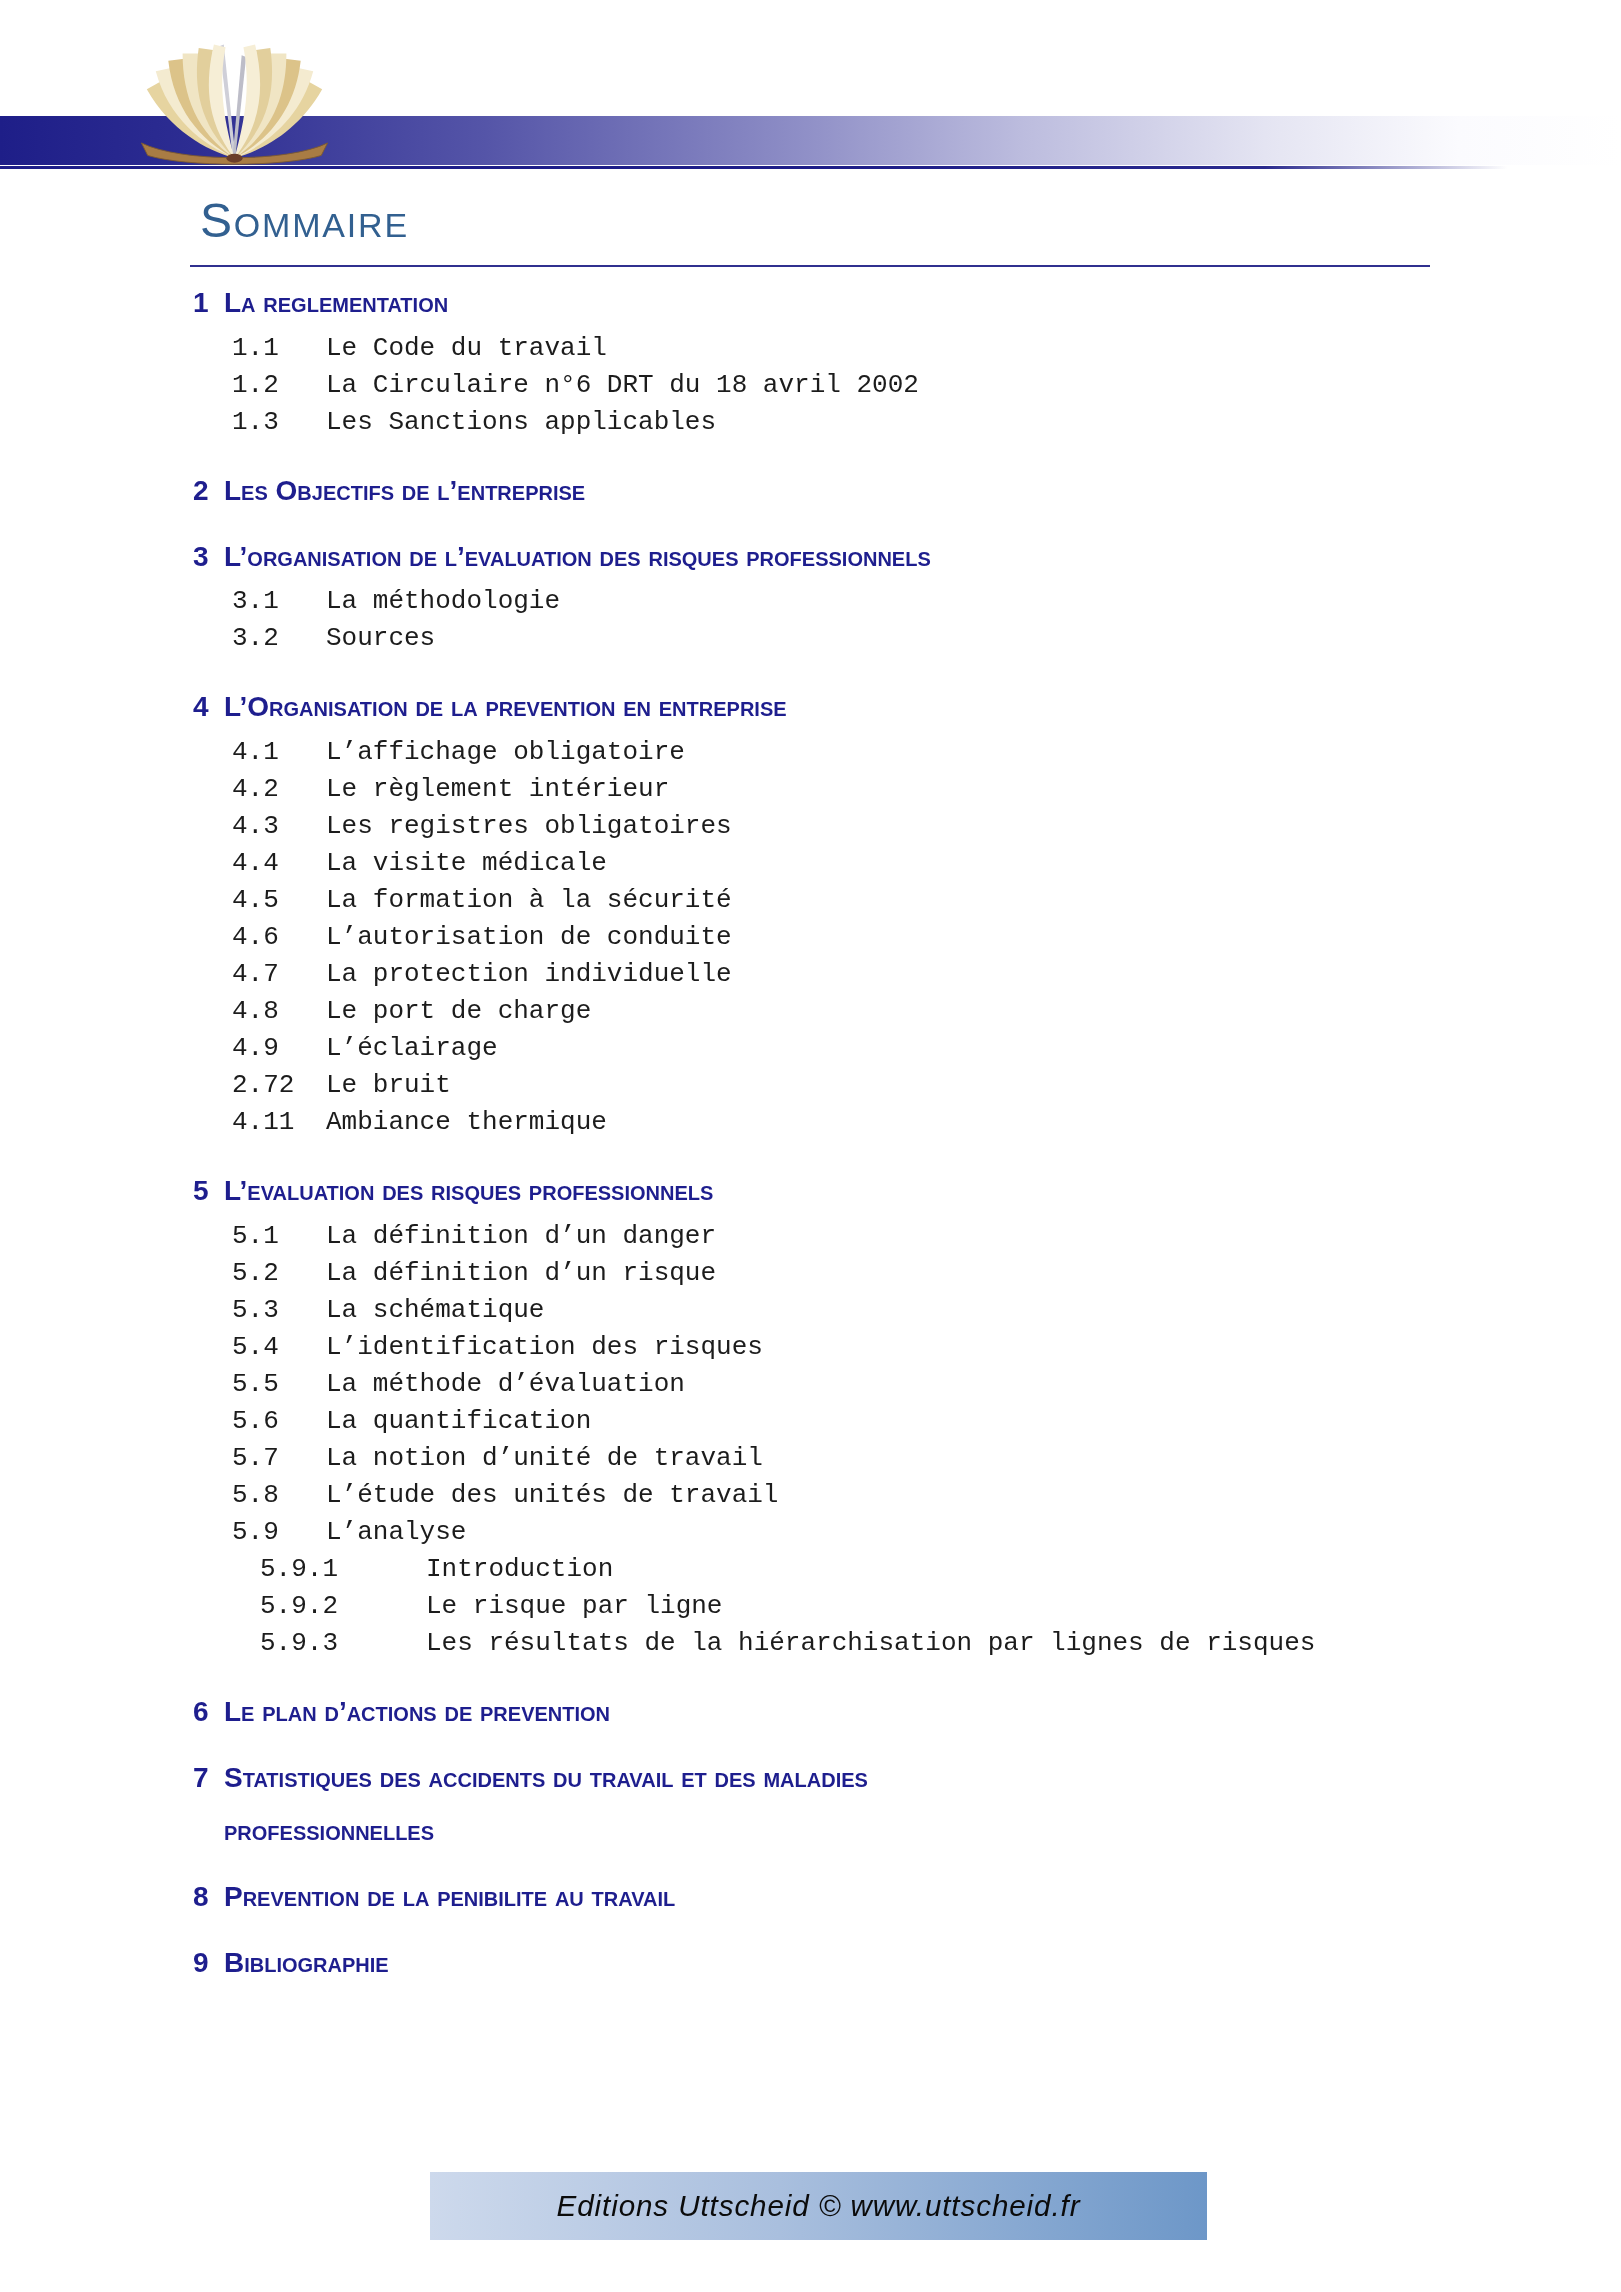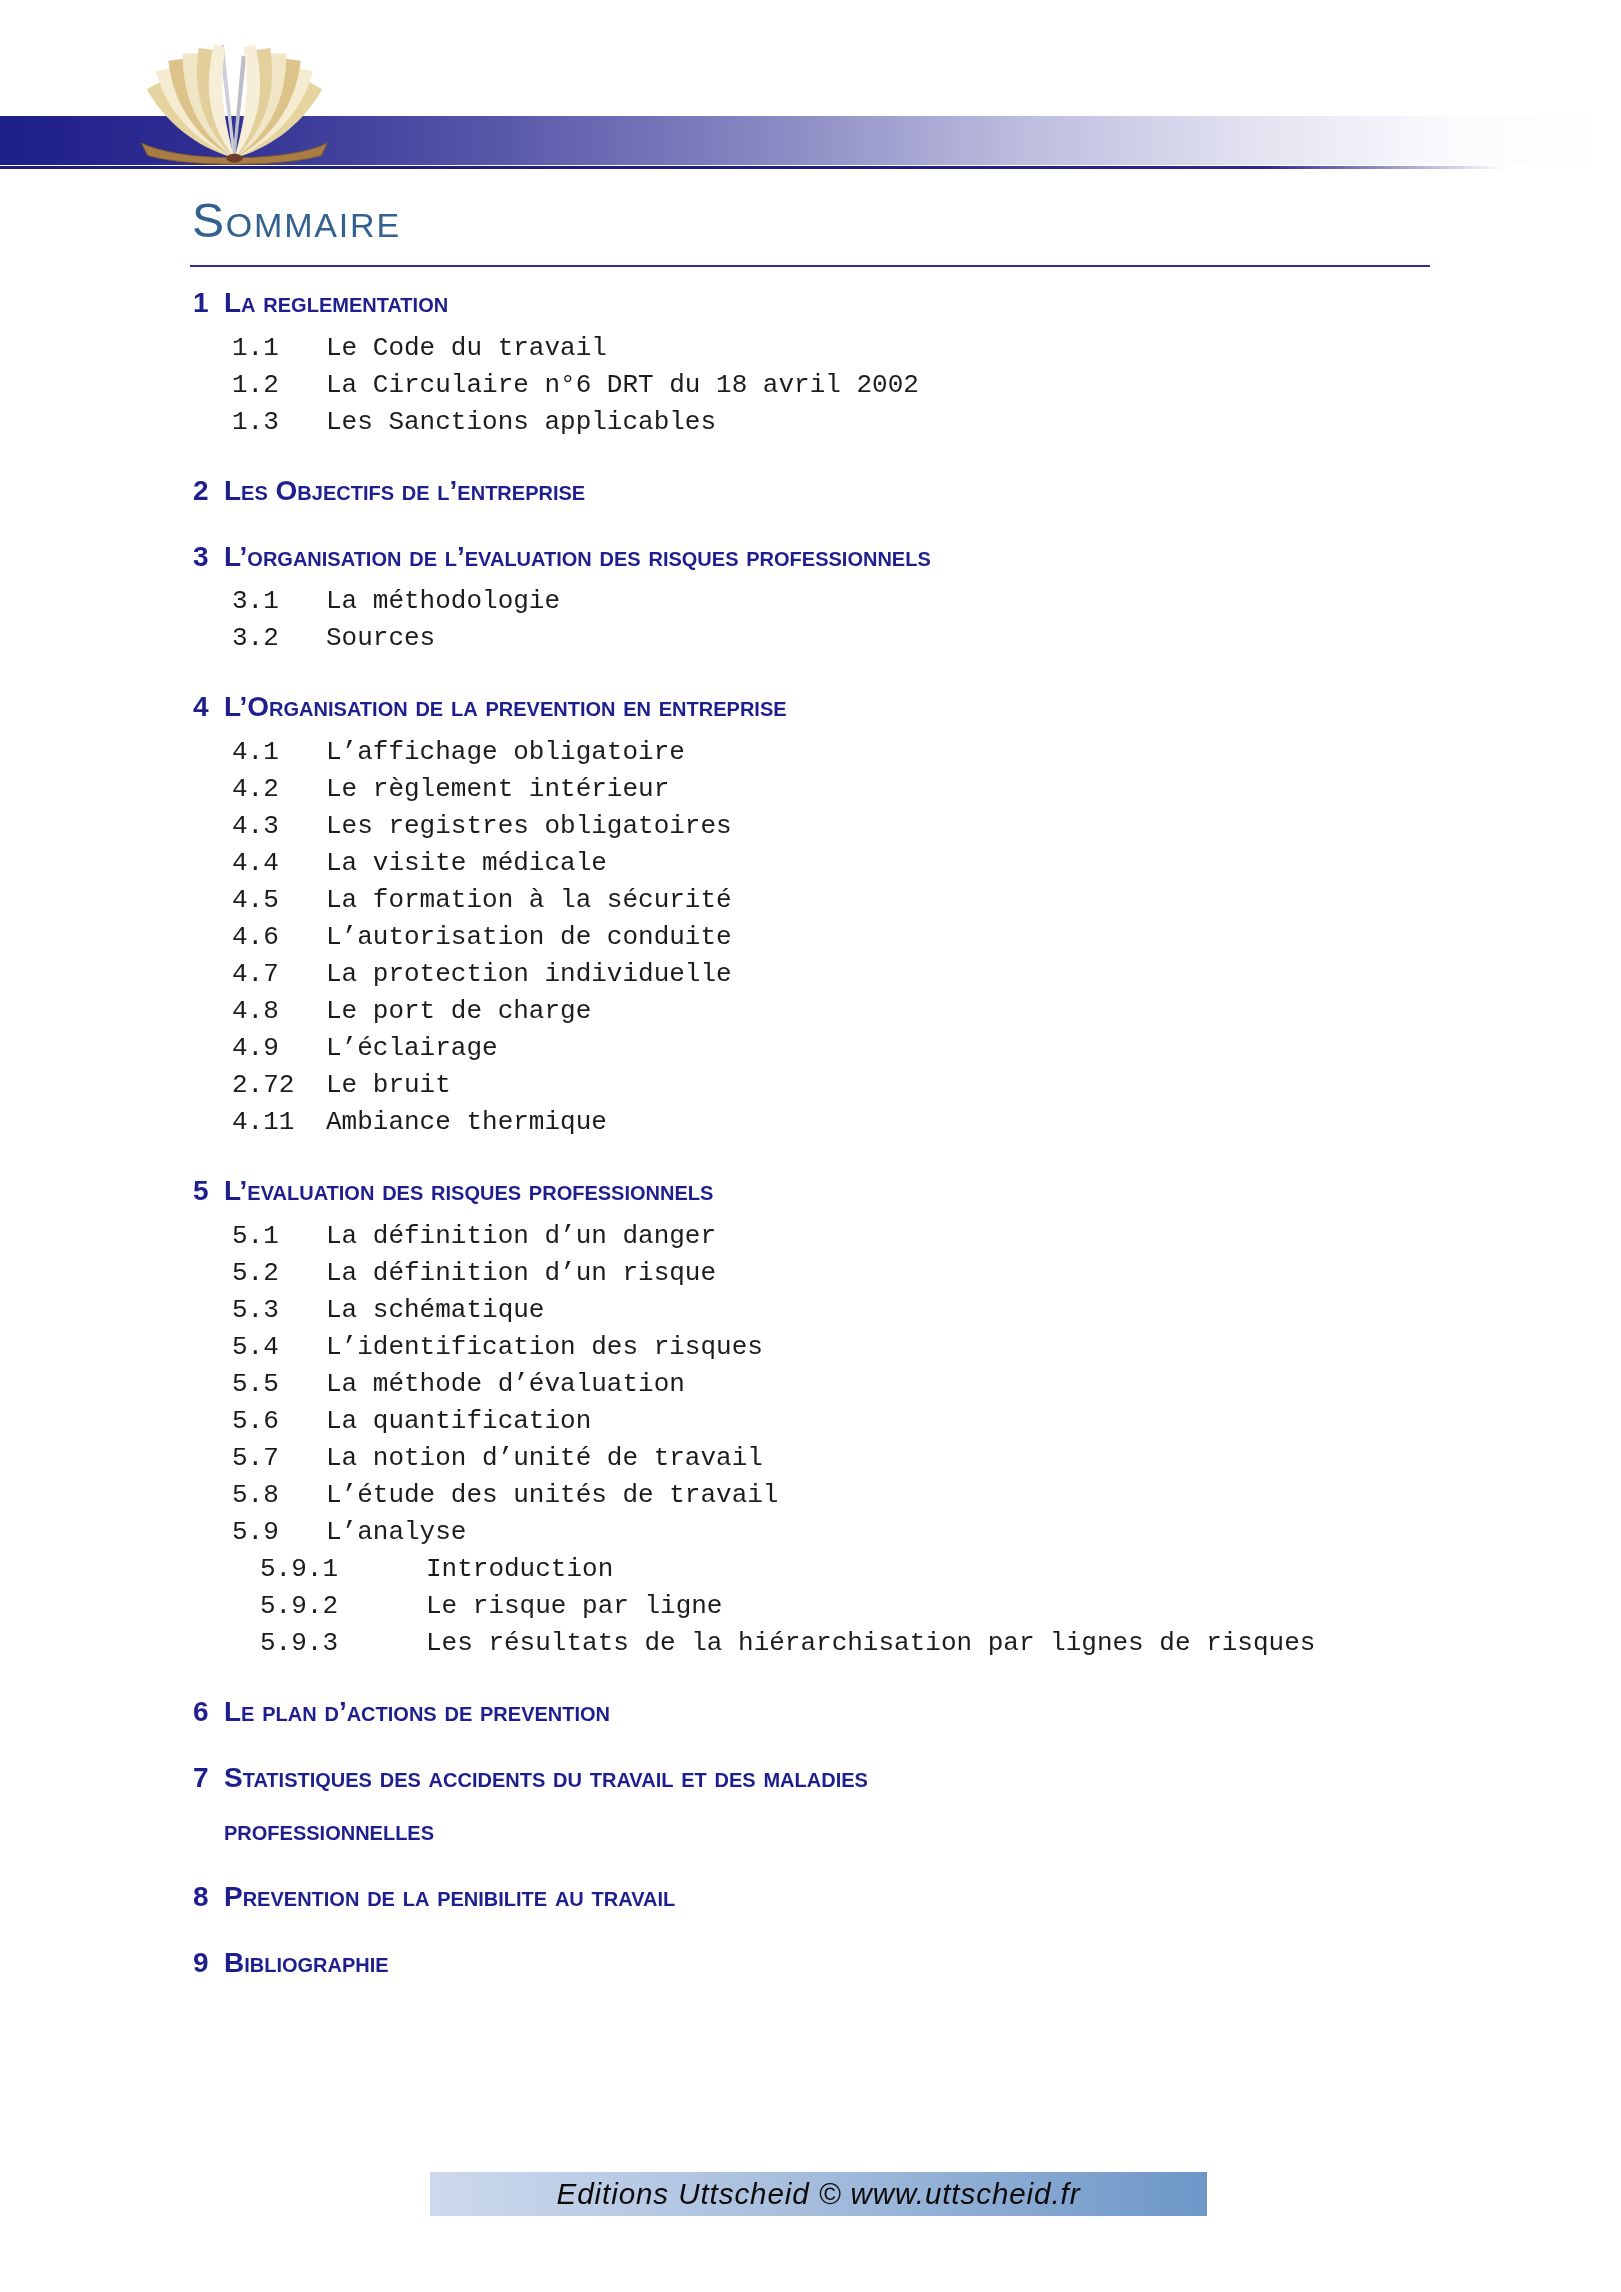--- a/index.html
+++ b/index.html
@@ -18,21 +18,21 @@
       #bcbcde 63%, #e4e4f2 78%, #fbfbfe 90%, #ffffff 100%);
   }
   .header-underline{
     position:absolute;top:166px;left:0;width:1621px;height:2.7px;
     background:linear-gradient(to right,
       #1e1e88 0%, #1e1e88 55%, #2a2a8e 78%, rgba(42,42,142,0) 93%);
   }
   .book{position:absolute;left:127px;top:32px;width:215px;height:136px;}
   
   .page-title{
-    position:absolute;left:192px;top:195px;margin:0;
+    position:absolute;left:200px;top:195px;margin:0;
     font-size:48px;font-weight:400;line-height:1.1;
     font-variant:small-caps;letter-spacing:1.8px;
     color:#326090;
   }
   .title-rule{
     position:absolute;left:190px;top:265px;width:1240px;height:1.8px;
     background:#30308f;
   }
   
   .toc{position:absolute;left:193px;top:287px;width:1308px;}
@@ -51,21 +51,21 @@
     display:flex;
     font-size:26px;line-height:37px;color:#1c1c1c;font-family:Liberation Mono, monospace;
   }
   .toc-item.l2{padding-left:39px;}
   .toc-item.l2 .item-num{width:94px;flex:none;}
   .toc-item.l3{padding-left:67px;gap:36px;}
   .toc-item.l3 .item-num{width:130px;flex:none;}
   .item-title{flex:1;}
   
   .footer-bar{
-    position:absolute;left:430px;top:2172px;width:777px;height:44px;
+    position:absolute;left:430px;top:2172px;width:777px;height:68px;
     background:linear-gradient(to right,#cdd9ec 0%,#a9bfde 45%,#6d97c8 100%);
     display:flex;align-items:center;justify-content:center;
   }
   .footer-text{
     font-style:italic;font-size:29.6px;color:#0b0b0b;letter-spacing:0.9px;
   }
 </style>
 </head>
 <body>
 

